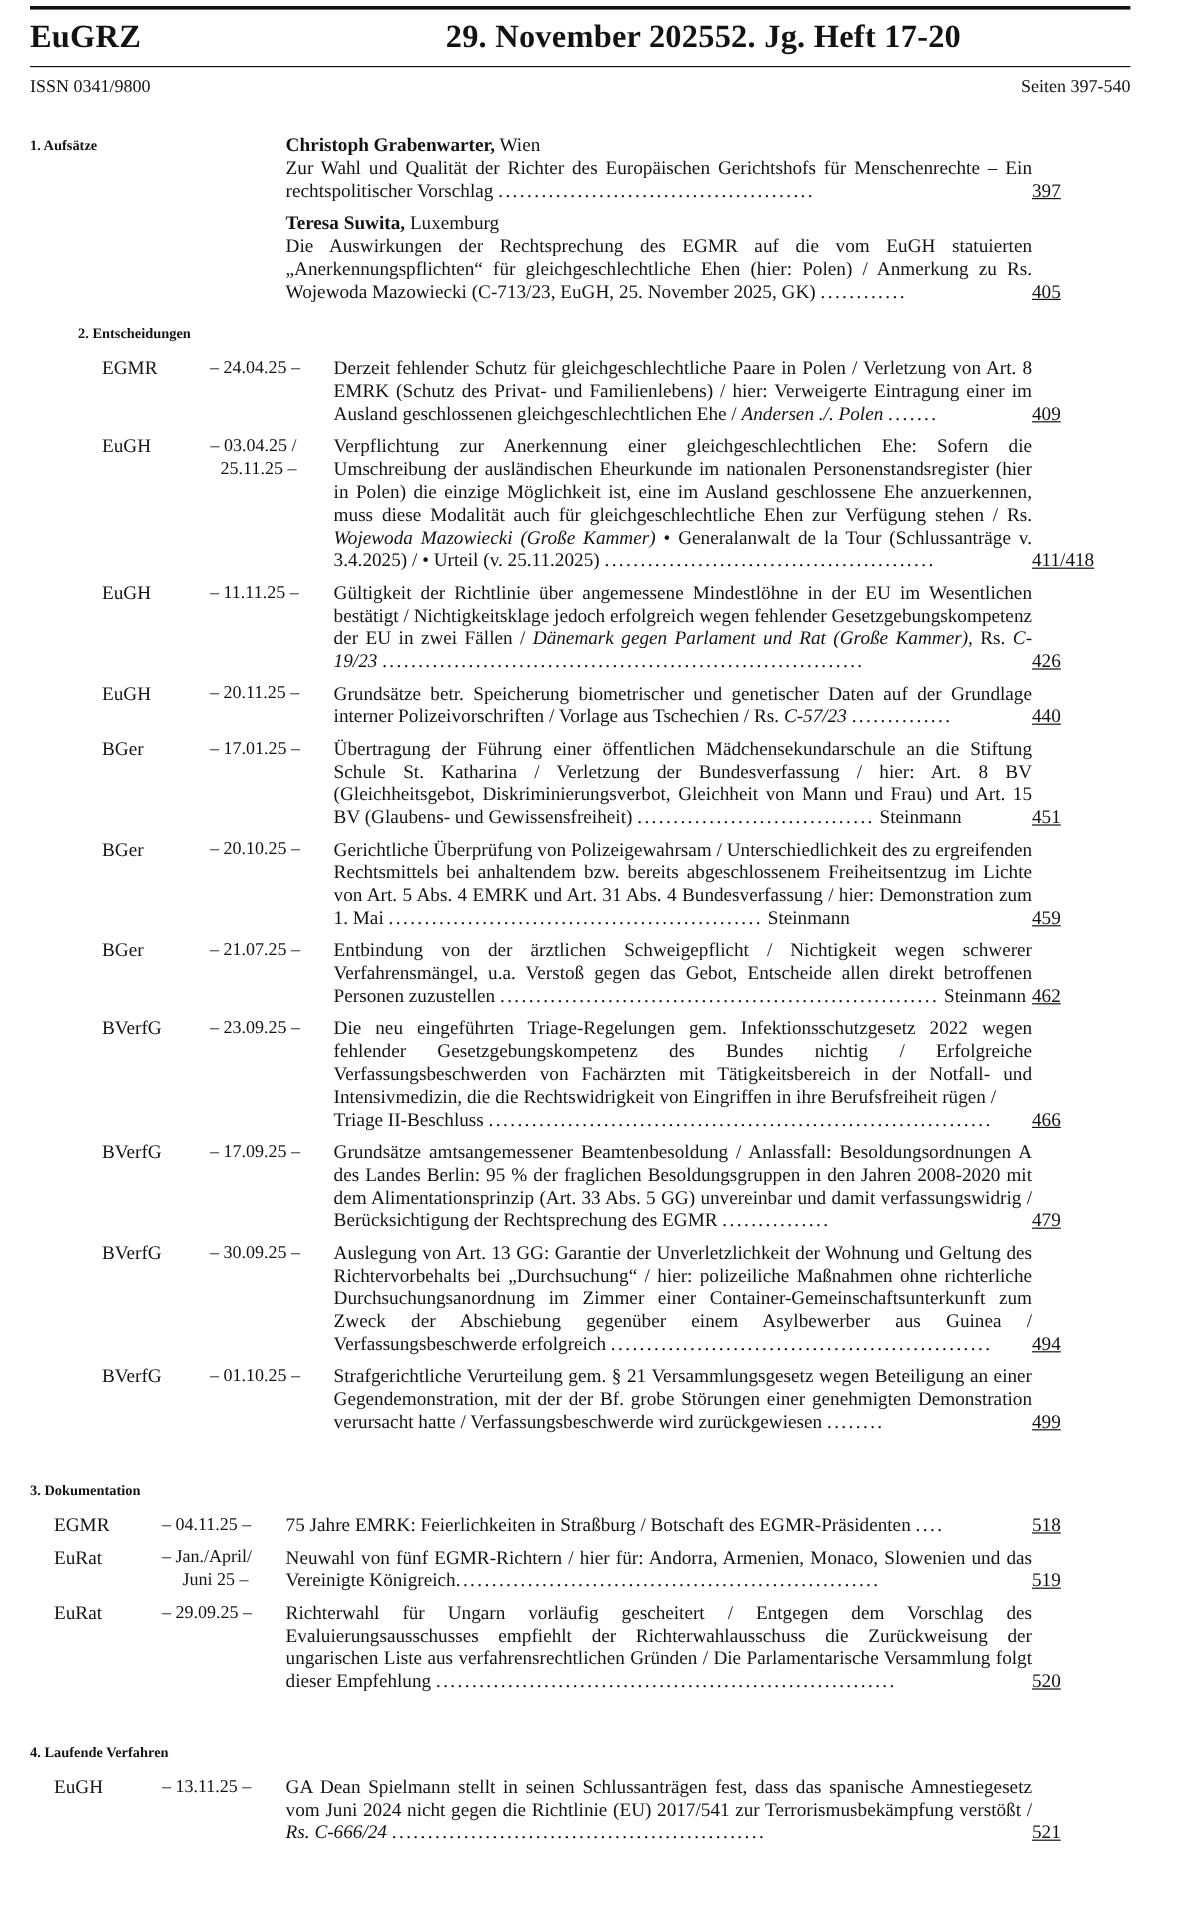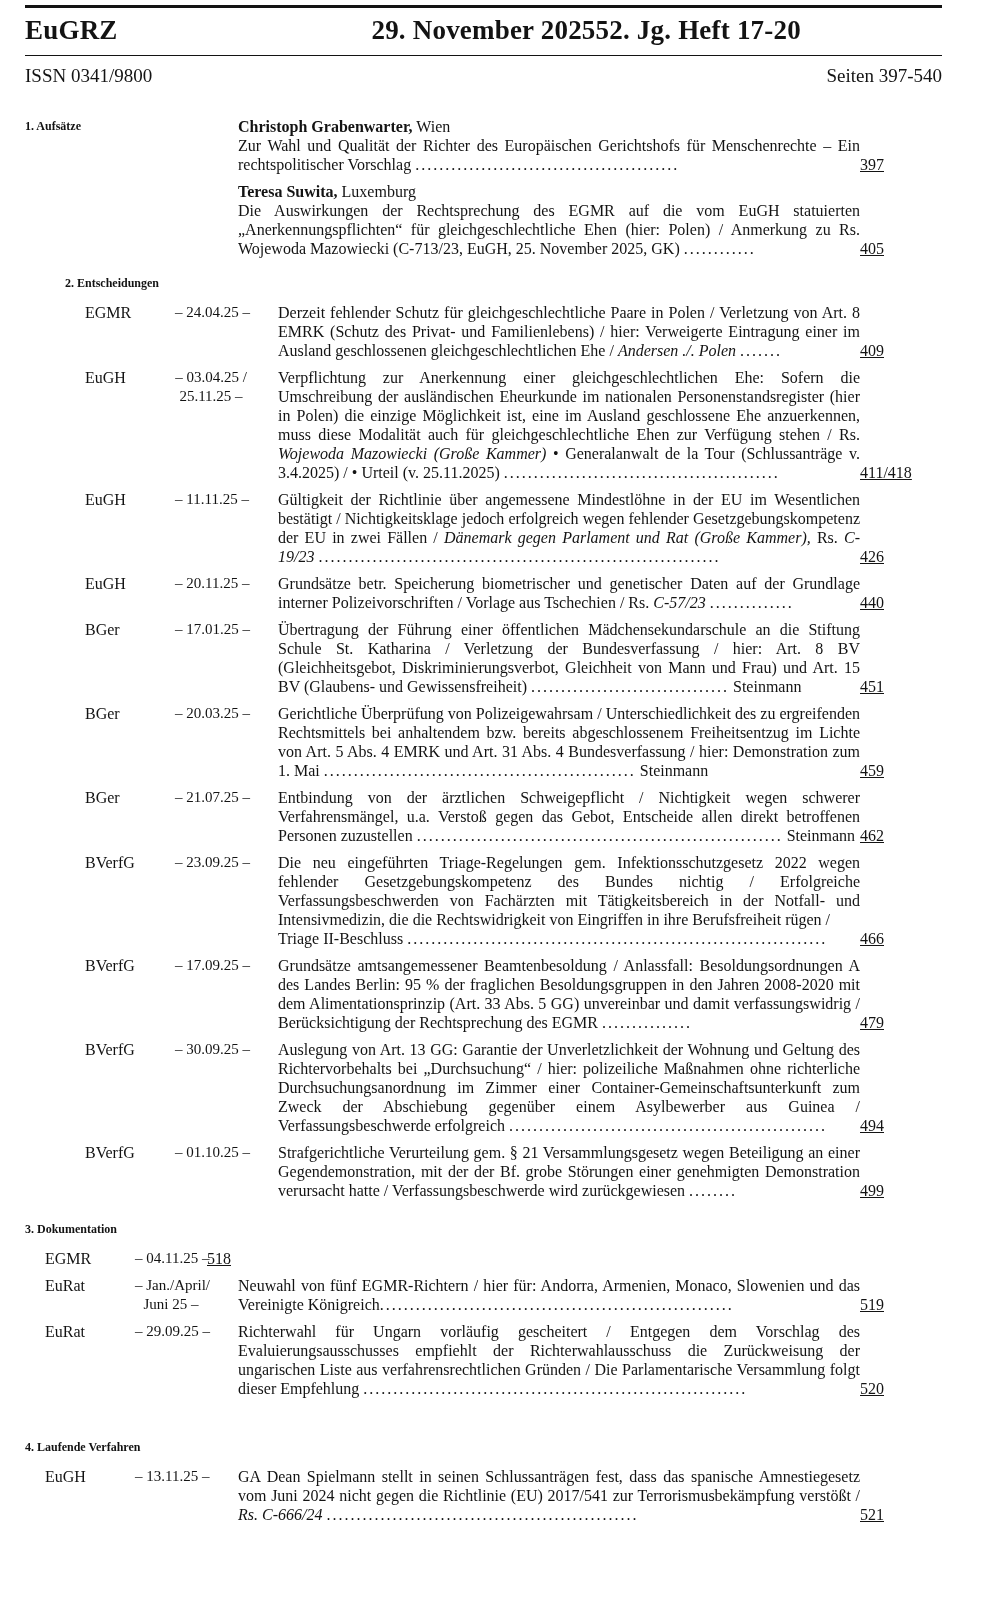--- a/index.html
+++ b/index.html
@@ -23,52 +23,52 @@
     font-weight: bold;
     font-size: 27px;
     line-height: 1.15;
     letter-spacing: 0.2px;
   }
   .masthead .issue-date { text-align: left; }
   .masthead .issue-no { text-align: left; }
   .subhead {
     display: flex;
     justify-content: space-between;
-    font-size: 19px;
+    font-size: 15px;
     margin-top: 9px;
   }
 
   
   main { display: block; }
   .section { position: relative; }
   .section-heading {
     position: absolute;
     left: 0; top: 0;
     font-weight: bold;
     font-size: 12px;
     line-height: 19px;
     white-space: nowrap;
   }
   .section-1 { margin-top: 30px; }
   .section-2 { margin-top: 16px; margin-left: 40px; }
-  .section-3 { margin-top: 20px; }
+  .section-3 { margin-top: 38px; }
   .section-4 { margin-top: 40px; }
   .section.standalone { padding-top: 29px; }
 
   
   .entry {
     display: grid;
     grid-template-columns: 110px 72px 1fr 82px;
     margin-bottom: 8px;
     font-size: 16px;
     line-height: 19px;
   }
   .entry:last-child { margin-bottom: 0; }
   .court { padding-left: 20px; white-space: nowrap; }
-  .date { text-align: center; font-size: 15px; }
+  .date { text-align: right; font-size: 15px; }
   .date .date-line { white-space: nowrap; line-height: 19px; }
   .etext { padding-left: 31px; }
   .etext p { margin: 0; text-align: justify; }
   .author { margin: 0; }
   .author b { font-weight: bold; }
   .leader { word-break: break-all; letter-spacing: 2px; }
   .pageno { align-self: end; white-space: nowrap; text-decoration: underline; }
 </style>
 </head>
 <body>
@@ -161,21 +161,21 @@
             <div class="date-line">– 17.01.25 –</div>
           </div>
           <div class="etext">
             <p class="entry-paragraph"><span>Übertragung der Führung einer öffentlichen Mädchensekundarschule an die Stiftung Schule St. Katharina / Verletzung der Bundesverfassung / hier: Art. 8 BV (Gleichheitsgebot, Diskriminierungsverbot, Gleichheit von Mann und Frau) und Art. 15 BV (Glaubens- und Gewissensfreiheit) </span><span class="leader">.................................</span><span class="entry-tail"> Steinmann</span></p>
           </div>
           <div class="pageno">451</div>
         </div>
         <div class="entry">
           <div class="court">BGer</div>
           <div class="date">
-            <div class="date-line">– 20.03.25 –</div>
+            <div class="date-line">– 20.10.25 –</div>
           </div>
           <div class="etext">
             <p class="entry-paragraph"><span>Gerichtliche Überprüfung von Polizeigewahrsam / Unterschiedlichkeit des zu ergreifenden Rechtsmittels bei anhaltendem bzw. bereits abgeschlossenem Freiheitsentzug im Lichte von Art. 5 Abs. 4 EMRK und Art. 31 Abs. 4 Bundesverfassung / hier: Demonstration zum 1. Mai </span><span class="leader">....................................................</span><span class="entry-tail"> Steinmann</span></p>
           </div>
           <div class="pageno">459</div>
         </div>
         <div class="entry">
           <div class="court">BGer</div>
           <div class="date">
             <div class="date-line">– 21.07.25 –</div>
@@ -226,20 +226,23 @@
           <div class="pageno">499</div>
         </div>
       </section>
       <section class="section section-3 standalone">
         <div class="section-heading">3. Dokumentation</div>
         <div class="entry">
           <div class="court">EGMR</div>
           <div class="date">
             <div class="date-line">– 04.11.25 –</div>
           </div>
+          <div class="etext">
+            <p class="entry-paragraph"><span>75 Jahre EMRK: Feierlichkeiten in Straßburg / Botschaft des EGMR-Präsidenten </span><span class="leader">....</span></p>
+          </div>
           <div class="pageno">518</div>
         </div>
         <div class="entry">
           <div class="court">EuRat</div>
           <div class="date">
             <div class="date-line">– Jan./April/</div>
             <div class="date-line">Juni 25 –</div>
           </div>
           <div class="etext">
             <p class="entry-paragraph"><span>Neuwahl von fünf EGMR-Richtern / hier für: Andorra, Armenien, Monaco, Slowenien und das Vereinigte Königreich</span><span class="leader">...........................................................</span></p>

